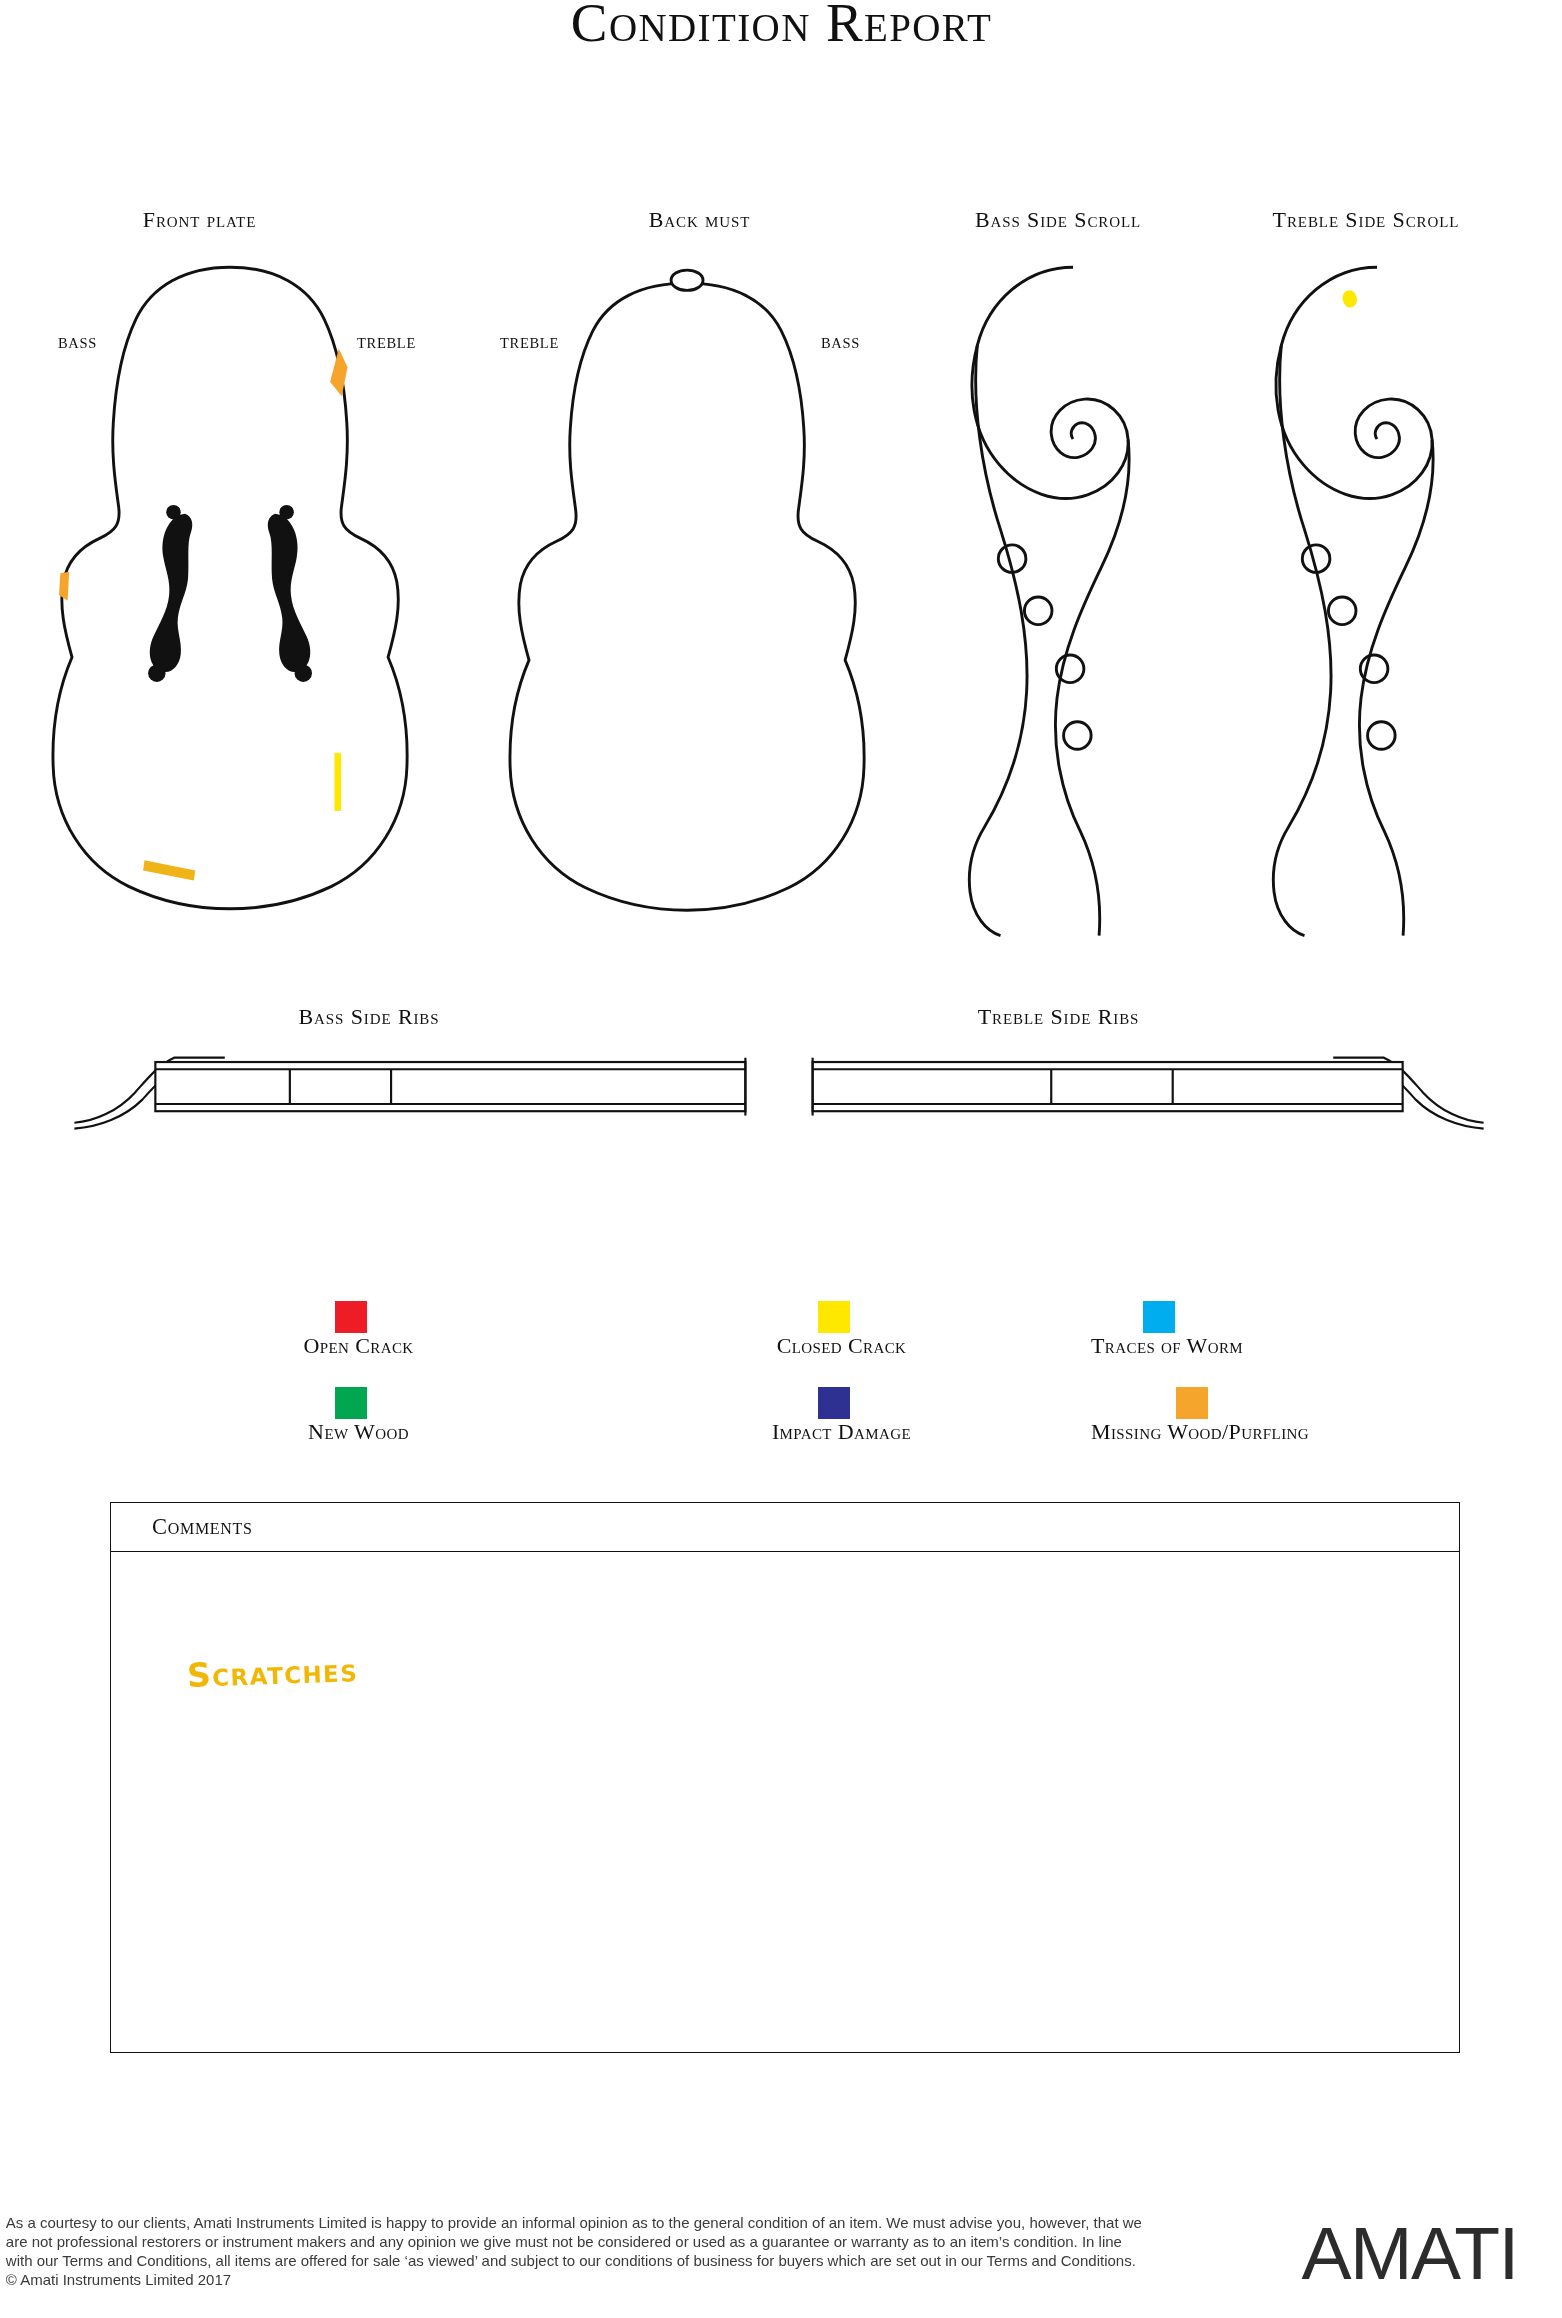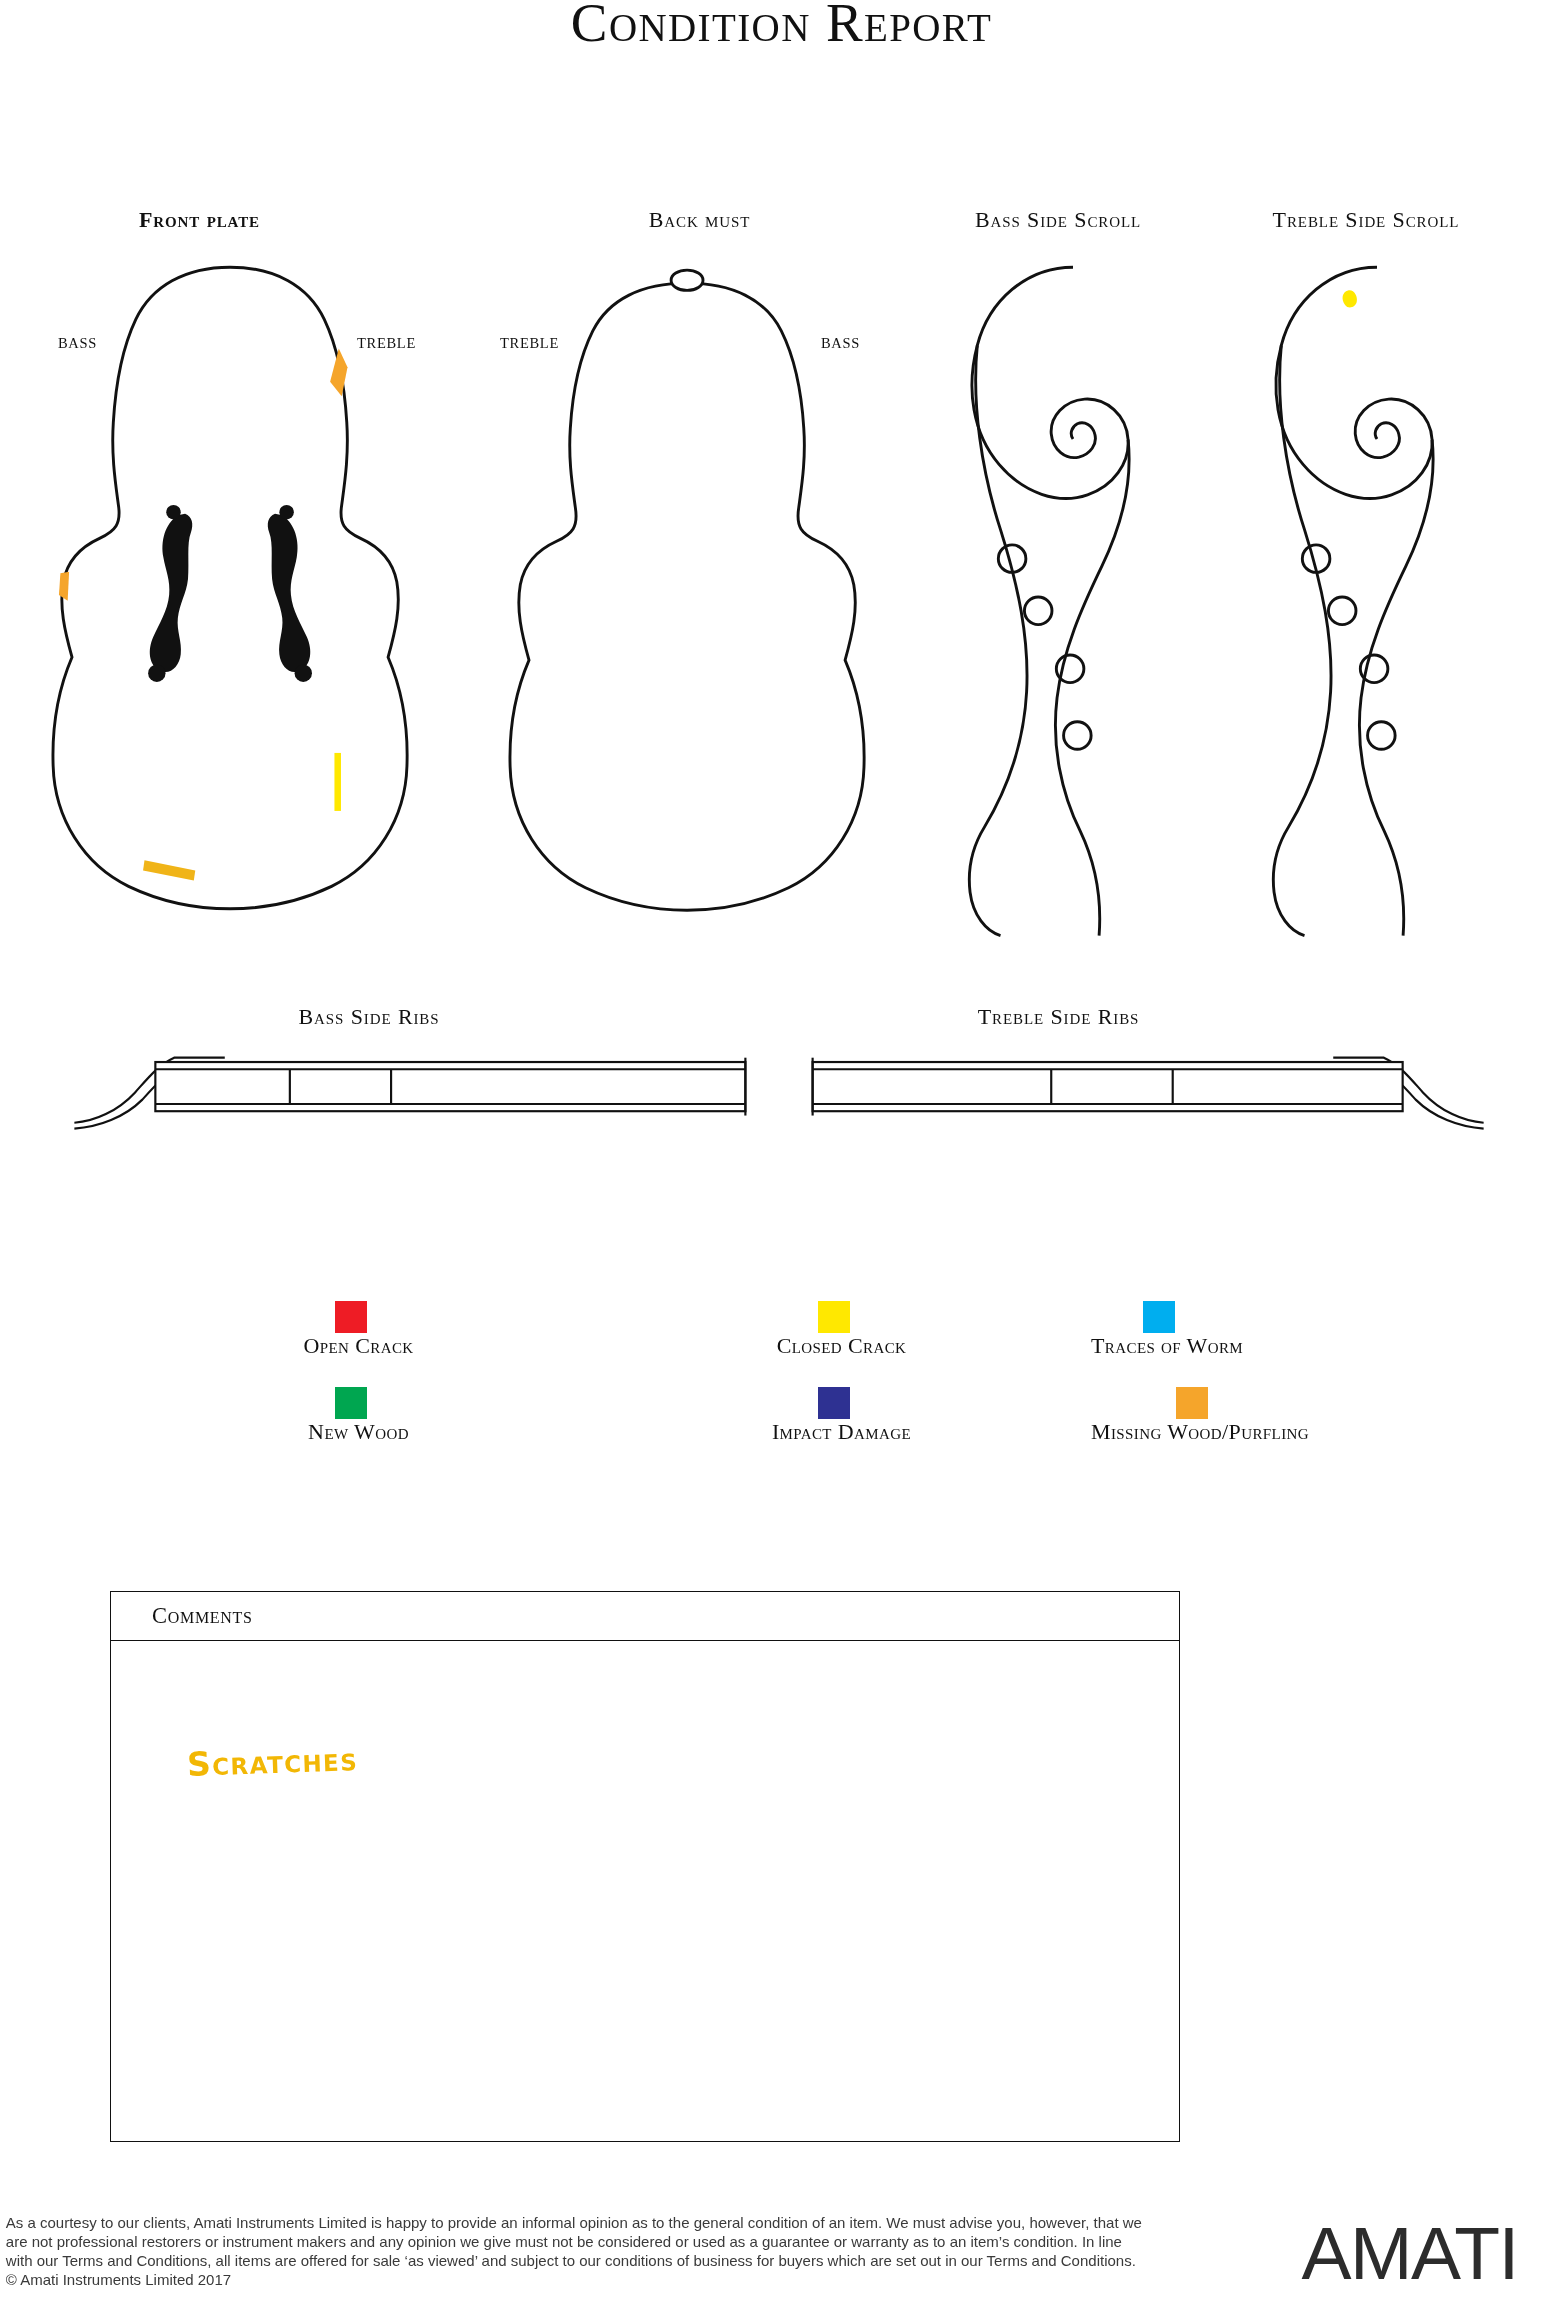--- a/index.html
+++ b/index.html
@@ -89,22 +89,22 @@
     font-size: 22px;
     letter-spacing: 0.4px;
     color: #111;
     white-space: nowrap;
   }
 
   
   #comments-box {
     position: absolute;
     left: 110px;
-    top: 1591px;
-    width: 1070px;
+    top: 1502px;
+    width: 1350px;
     height: 551px;
     border: 1.4px solid #111;
     box-sizing: border-box;
   }
   #comments-header {
     height: 49px;
     border-bottom: 1.4px solid #111;
     box-sizing: border-box;
     display: flex;
     align-items: center;
@@ -161,21 +161,21 @@
     letter-spacing: -1.4px;
     color: #2c2c2c;
     font-weight: 400;
   }
 </style>
 </head>
 <body>
 
 <div class="page-title">Condition Report</div>
 
-<div class="caption" style="left:87px; top:207px; width:225px;font-weight:bold;">Front plate</div>
+<div class="caption" style="left:87px; top:207px; width:225px;">Front plate</div>
 <div class="caption" style="left:587px; top:207px; width:225px;">Back must</div>
 <div class="caption" style="left:942px; top:207px; width:232px;">Bass Side Scroll</div>
 <div class="caption" style="left:1239px; top:207px; width:254px;">Treble Side Scroll</div>
 
 <div class="sidelabel" style="left:58px; top:335px;">BASS</div>
 <div class="sidelabel" style="left:357px; top:335px;">TREBLE</div>
 <div class="sidelabel" style="left:500px; top:335px;">TREBLE</div>
 <div class="sidelabel" style="left:821px; top:335px;">BASS</div>
 
 <svg class="diagram" style="left:43px; top:254px;" width="377" height="689" viewBox="0 0 520 950">

